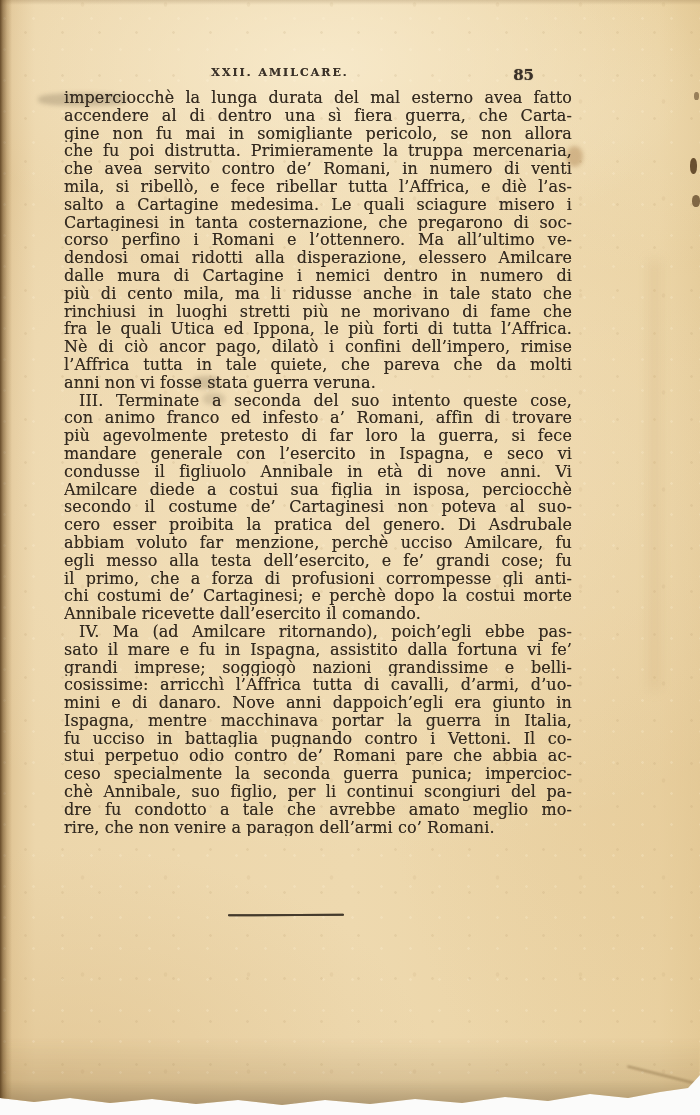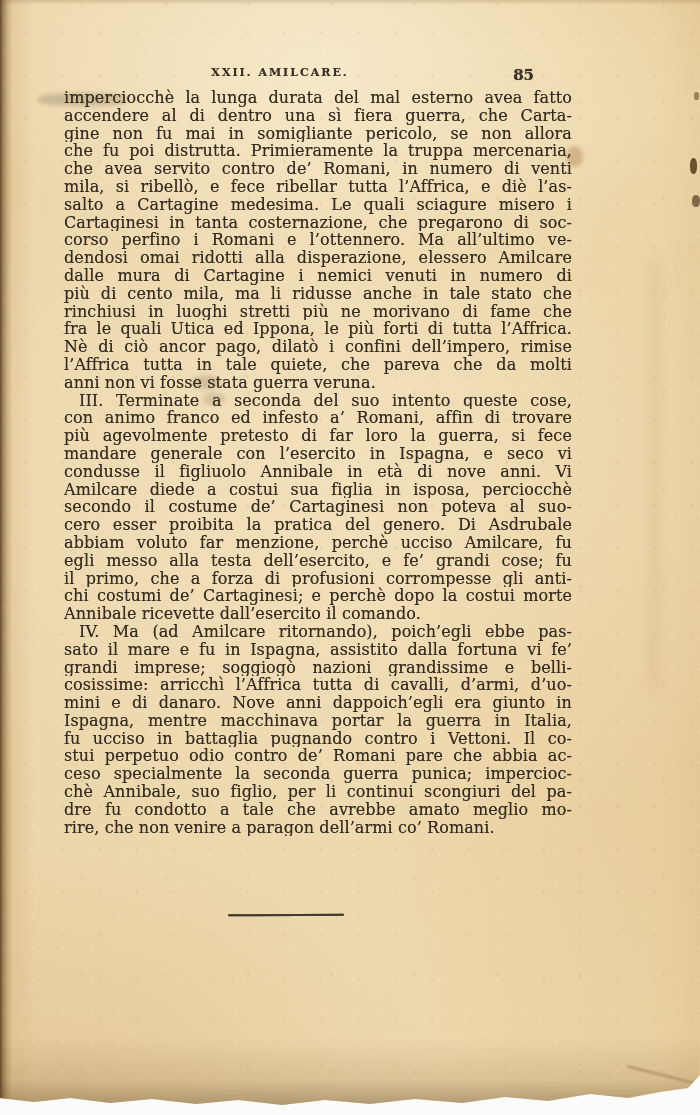--- a/index.html
+++ b/index.html
@@ -141,21 +141,21 @@
         <div class="ln">imperciocchè la lunga durata del mal esterno avea fatto</div>
         <div class="ln">accendere al di dentro una sì fiera guerra, che Carta-</div>
         <div class="ln">gine non fu mai in somigliante pericolo, se non allora</div>
         <div class="ln">che fu poi distrutta. Primieramente la truppa mercenaria,</div>
         <div class="ln">che avea servito contro de’ Romani, in numero di venti</div>
         <div class="ln">mila, si ribellò, e fece ribellar tutta l’Affrica, e diè l’as-</div>
         <div class="ln">salto a Cartagine medesima. Le quali sciagure misero i</div>
         <div class="ln">Cartaginesi in tanta costernazione, che pregarono di soc-</div>
         <div class="ln">corso perfino i Romani e l’ottennero. Ma all’ultimo ve-</div>
         <div class="ln">dendosi omai ridotti alla disperazione, elessero Amilcare</div>
-        <div class="ln">dalle mura di Cartagine i nemici venuti in numero di</div>
+        <div class="ln">dalle mura di Cartagine i nemici dentro in numero di</div>
         <div class="ln">più di cento mila, ma li ridusse anche in tale stato che</div>
         <div class="ln">rinchiusi in luoghi stretti più ne morivano di fame che</div>
         <div class="ln">fra le quali Utica ed Ippona, le più forti di tutta l’Affrica.</div>
         <div class="ln">Nè di ciò ancor pago, dilatò i confini dell’impero, rimise</div>
         <div class="ln">l’Affrica tutta in tale quiete, che pareva che da molti</div>
         <div class="ln last">anni non vi fosse stata guerra veruna.</div>
       </div>
       <div>
         <div class="ln indent">III. Terminate a seconda del suo intento queste cose,</div>
         <div class="ln">con animo franco ed infesto a’ Romani, affin di trovare</div>

